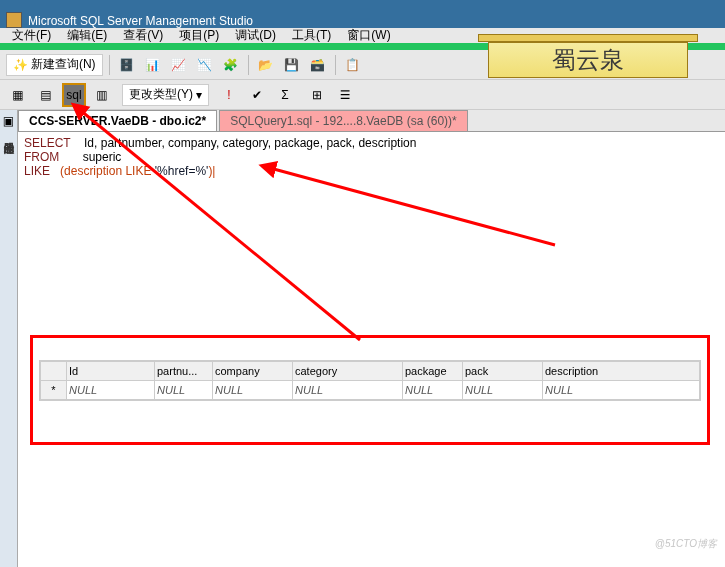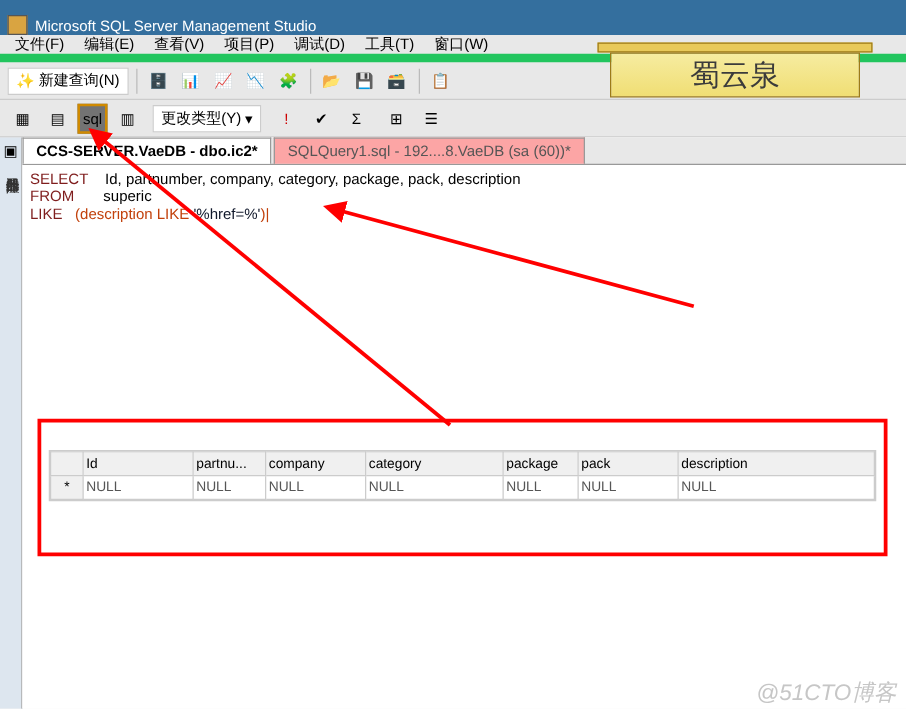--- a/index.html
+++ b/index.html
@@ -26,26 +26,26 @@
 .editor{flex:1;background:#fff;padding:4px 6px;font-family:Consolas,monospace;font-size:12px;position:relative}
 .kw{color:#7f1d1d}
 .op{color:#c2410c}
 .str{color:#0f172a}
 .resultsbox{position:absolute;left:30px;right:15px;top:335px;height:110px;border:3px solid #FF0000;background:#fff}
 .grid{position:absolute;left:6px;right:6px;top:22px;border:1px solid #ccc}
 .grid table{width:100%;border-collapse:collapse;table-layout:fixed}
 .grid th,.grid td{border:1px solid #ccc;padding:3px 2px;text-align:left;font-size:11px;overflow:hidden;white-space:nowrap}
 .grid th{background:#F0F0F0;font-weight:normal}
 .grid .rowhead{width:24px;text-align:center;background:#F0F0F0}
-.grid .null{color:#555}
+.grid .null{font-style:italic;color:#555}
 svg.arrows{position:absolute;top:0;left:0;width:725px;height:567px;pointer-events:none}
 .scroll-sign{position:absolute;left:478px;top:34px;width:220px;height:48px}
 .scroll-bar{background:#E8C95A;border:1px solid #9C7A18;height:8px;width:220px}
 .scroll-body{background:linear-gradient(#F6ECA0,#F0DE74);border:1px solid #9C7A18;height:36px;width:200px;margin:0 10px;display:flex;align-items:center;justify-content:center;font-family:Liberation Mono, monospace;font-size:24px;color:#3B3B3B}
-.watermark{position:absolute;right:8px;bottom:1px;color:#c6c6c6;font-size:18px;font-style:italic}
+.watermark{position:absolute;right:8px;bottom:16px;color:#c6c6c6;font-size:10px;font-style:italic}
 .ic{display:inline-block}
 </style>
 </head>
 <body>
 
 <div class="titlebar">
   <span class="app-icon"></span>
   <span>Microsoft SQL Server Management Studio</span>
 </div>
 

